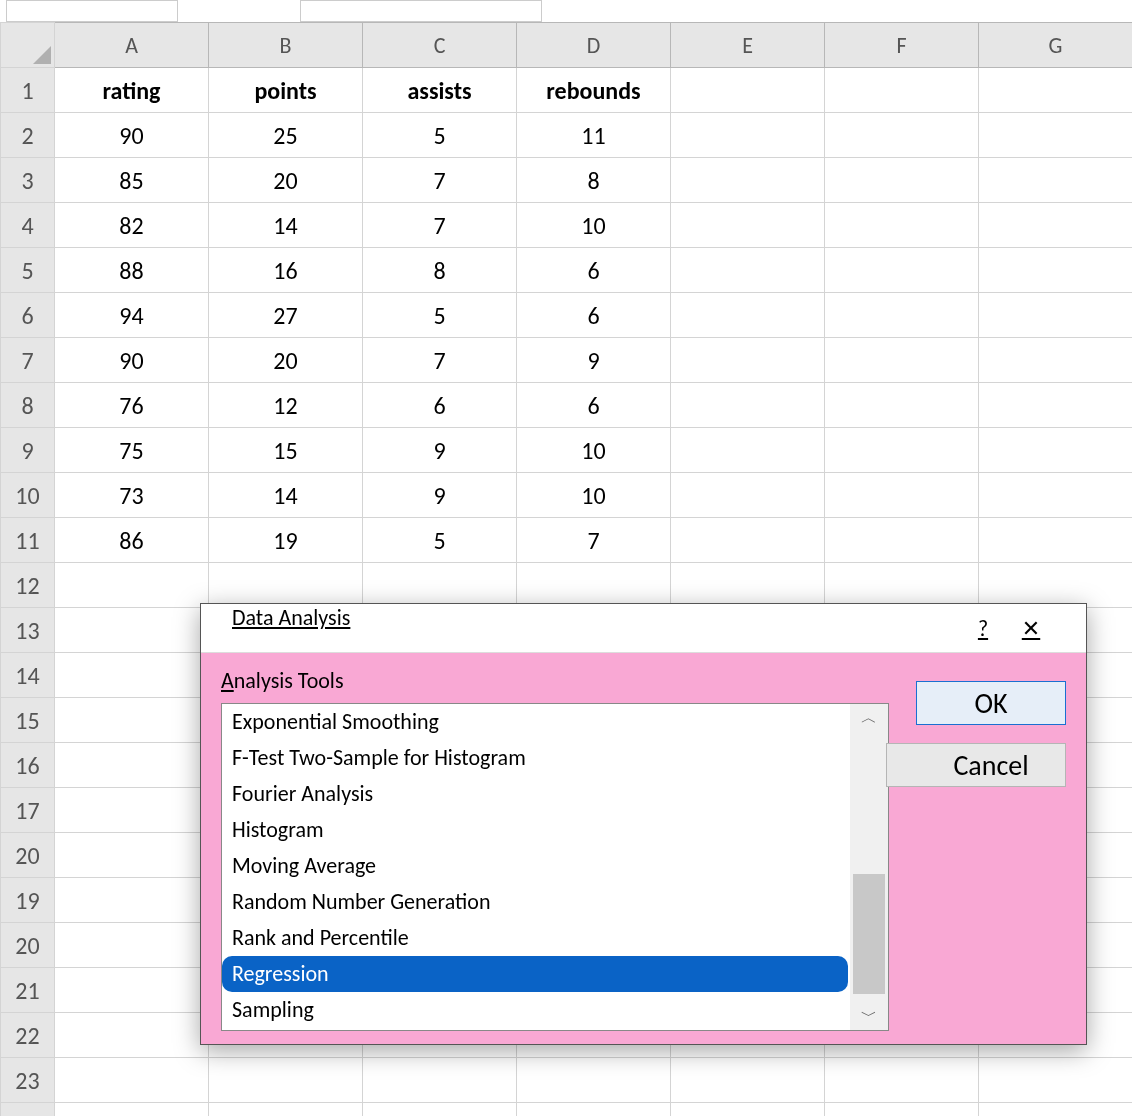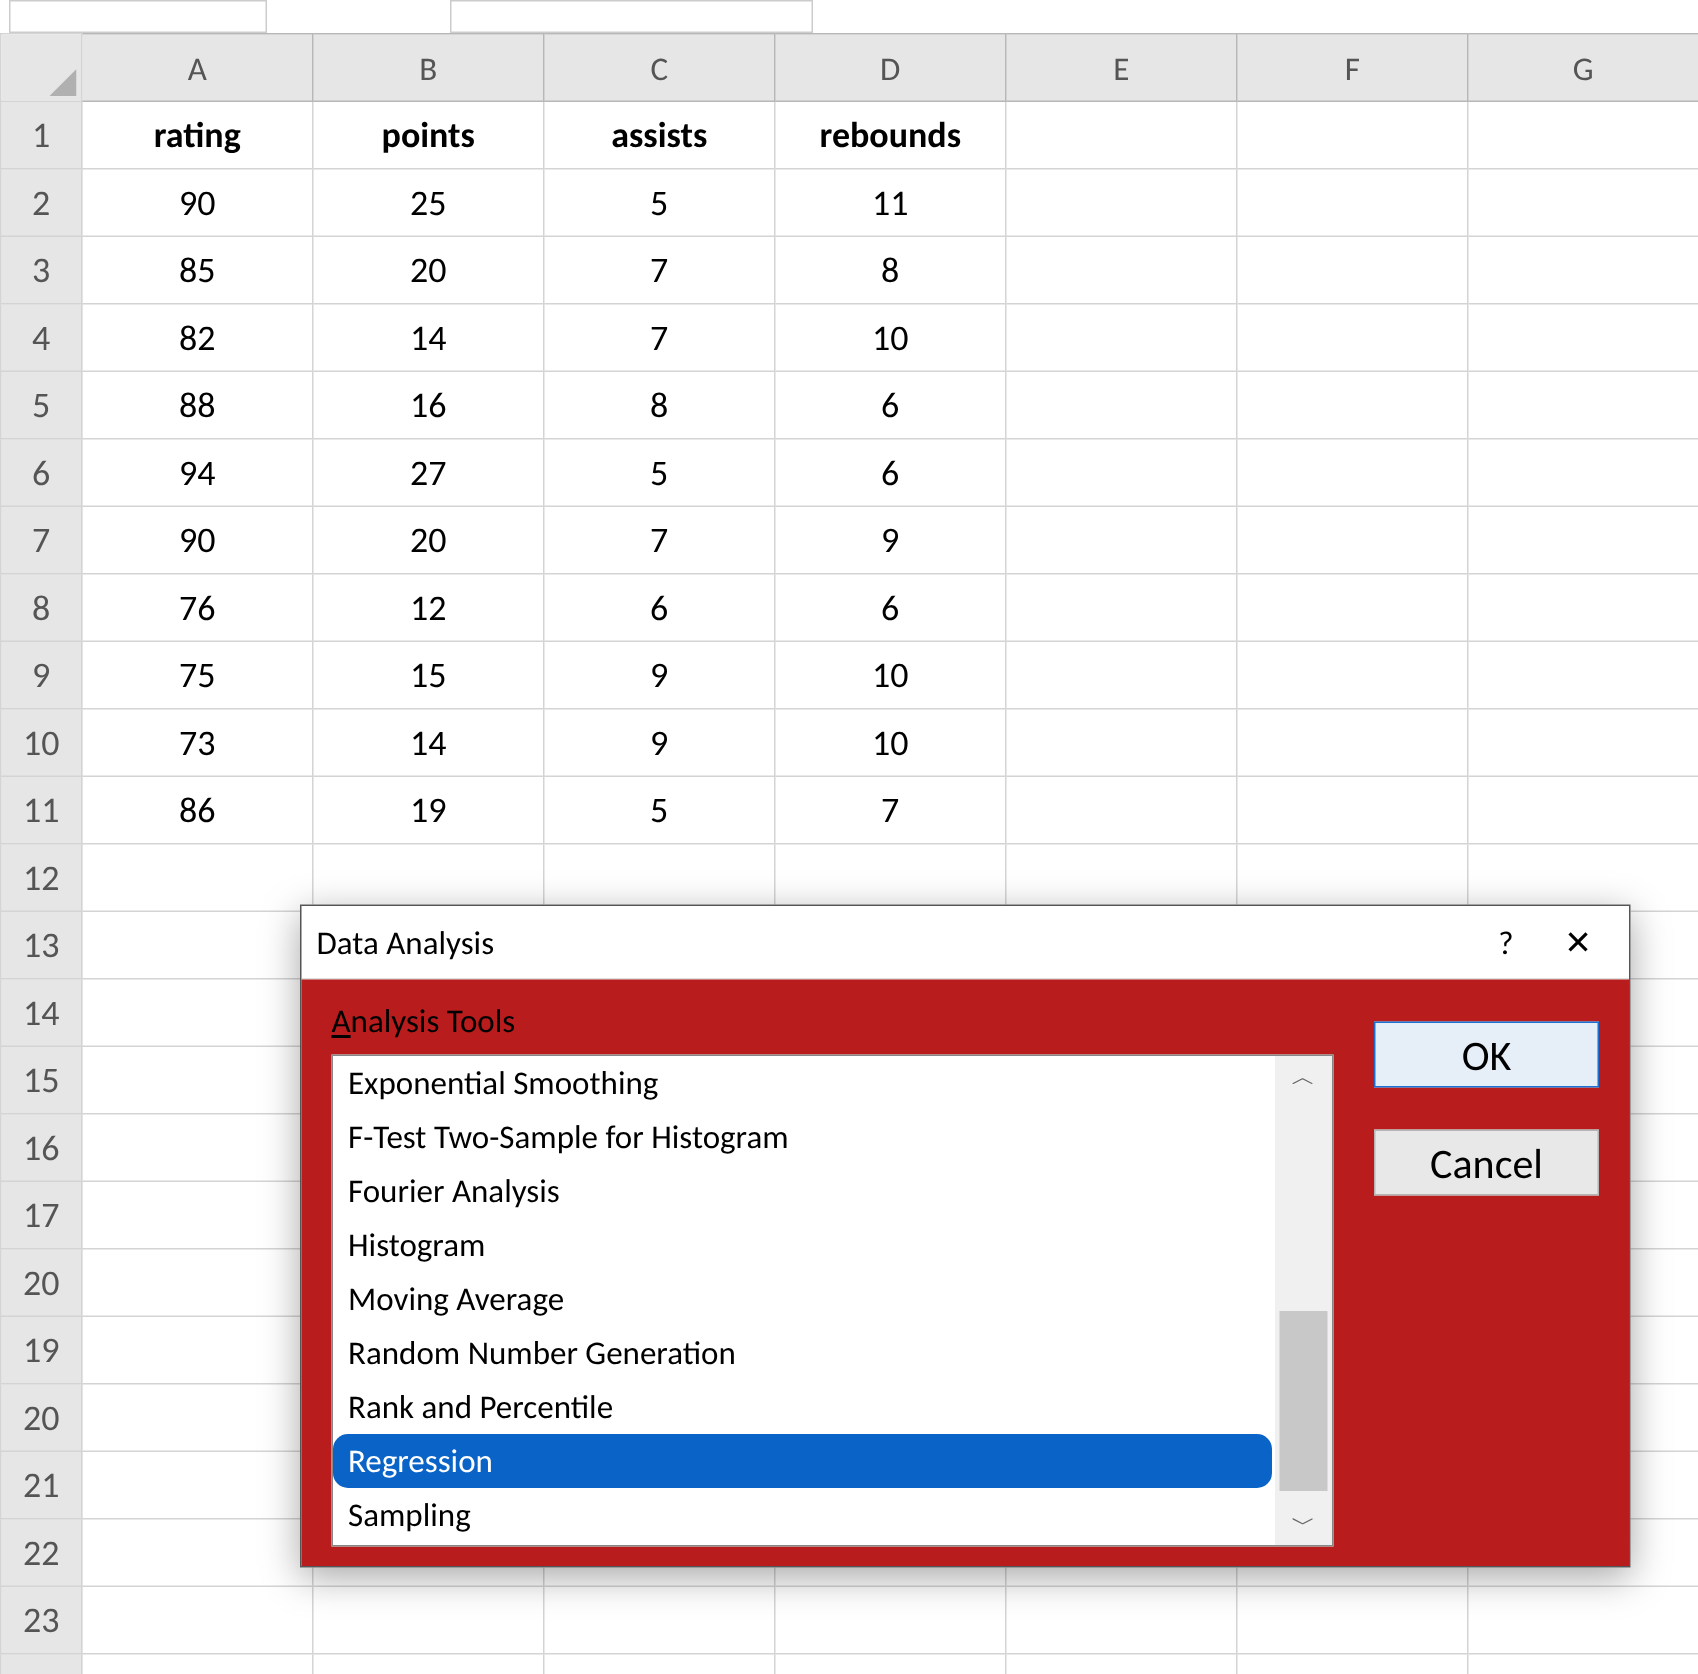--- a/index.html
+++ b/index.html
@@ -18,24 +18,24 @@
   tr.colhdr td.ch{height:30px;background:#e6e6e6;color:#555;font-size:22px;border:1px solid #b7b7b7;}
   
   td.rh{width:54px;background:#e6e6e6;color:#555;font-size:22px;border:1px solid #b7b7b7;text-align:center;}
   
   td.bold{font-weight:700;margin-left:24px;}
   
   col.rowhdr{width:54px;}
   col.c{width:154px;}
   
   .dialog{position:absolute;left:200px;top:603px;width:885px;height:440px;background:#fff;border:1px solid #555;box-shadow:0 6px 24px rgba(0,0,0,.35);}
-  .dialog .titlebar{height:48px;display:flex;align-items:center;padding:0 10px;font-size:22px;}
+  .dialog .titlebar{height:48px;display:flex;padding:0 31px;font-size:22px;text-decoration:underline;}
   .dialog .titlebar .spacer{flex:1;}
   .dialog .titlebar .tbtn{width:48px;height:48px;display:flex;align-items:center;justify-content:center;font-size:22px;cursor:default;}
-  .dialog .body{position:absolute;left:0;right:0;top:48px;bottom:0;background:#b91c1c;border-top:1px solid #ddd;}
+  .dialog .body{position:absolute;left:0;right:0;top:48px;bottom:0;background:#f9a8d4;border-top:1px solid #ddd;}
   .dialog .lbl{position:absolute;left:20px;top:14px;font-size:22px;}
   .dialog .lbl .ul{text-decoration:underline;}
   .listbox{position:absolute;left:20px;top:50px;width:666px;height:326px;background:#fff;border:1px solid #888;overflow:hidden;}
   .listbox .items{position:absolute;left:0;top:0;right:40px;bottom:0;overflow:hidden;}
   .listbox .item{padding:2px 10px 2px 10px;font-size:22px;line-height:32px;white-space:nowrap;}
   .listbox .item.selected{background:#0a63c6;color:#fff;border-radius:10px;}
   .listbox .sb{position:absolute;right:0;top:0;width:38px;bottom:0;background:#f0f0f0;}
   .listbox .sb .arrow{position:absolute;left:0;width:38px;height:28px;display:flex;align-items:center;justify-content:center;color:#666;font-size:16px;}
   .listbox .sb .arrow.up{top:0;}
   .listbox .sb .arrow.down{bottom:0;}
@@ -350,18 +350,18 @@
           </div>
         <div class="sb">
           <div class="arrow up">︿</div>
           <div class="thumb"></div>
           <div class="arrow down">﹀</div>
         </div>
       </div>
       <div class="dbtn primary" style="top:28px;">
         <span>OK</span>
       </div>
-      <div class="dbtn" style="top:100px;">
+      <div class="dbtn" style="top:90px;padding-left:30px;">
         <span>Cancel</span>
       </div>
     </div>
   </div>
 </div>
 
 </body></html>

